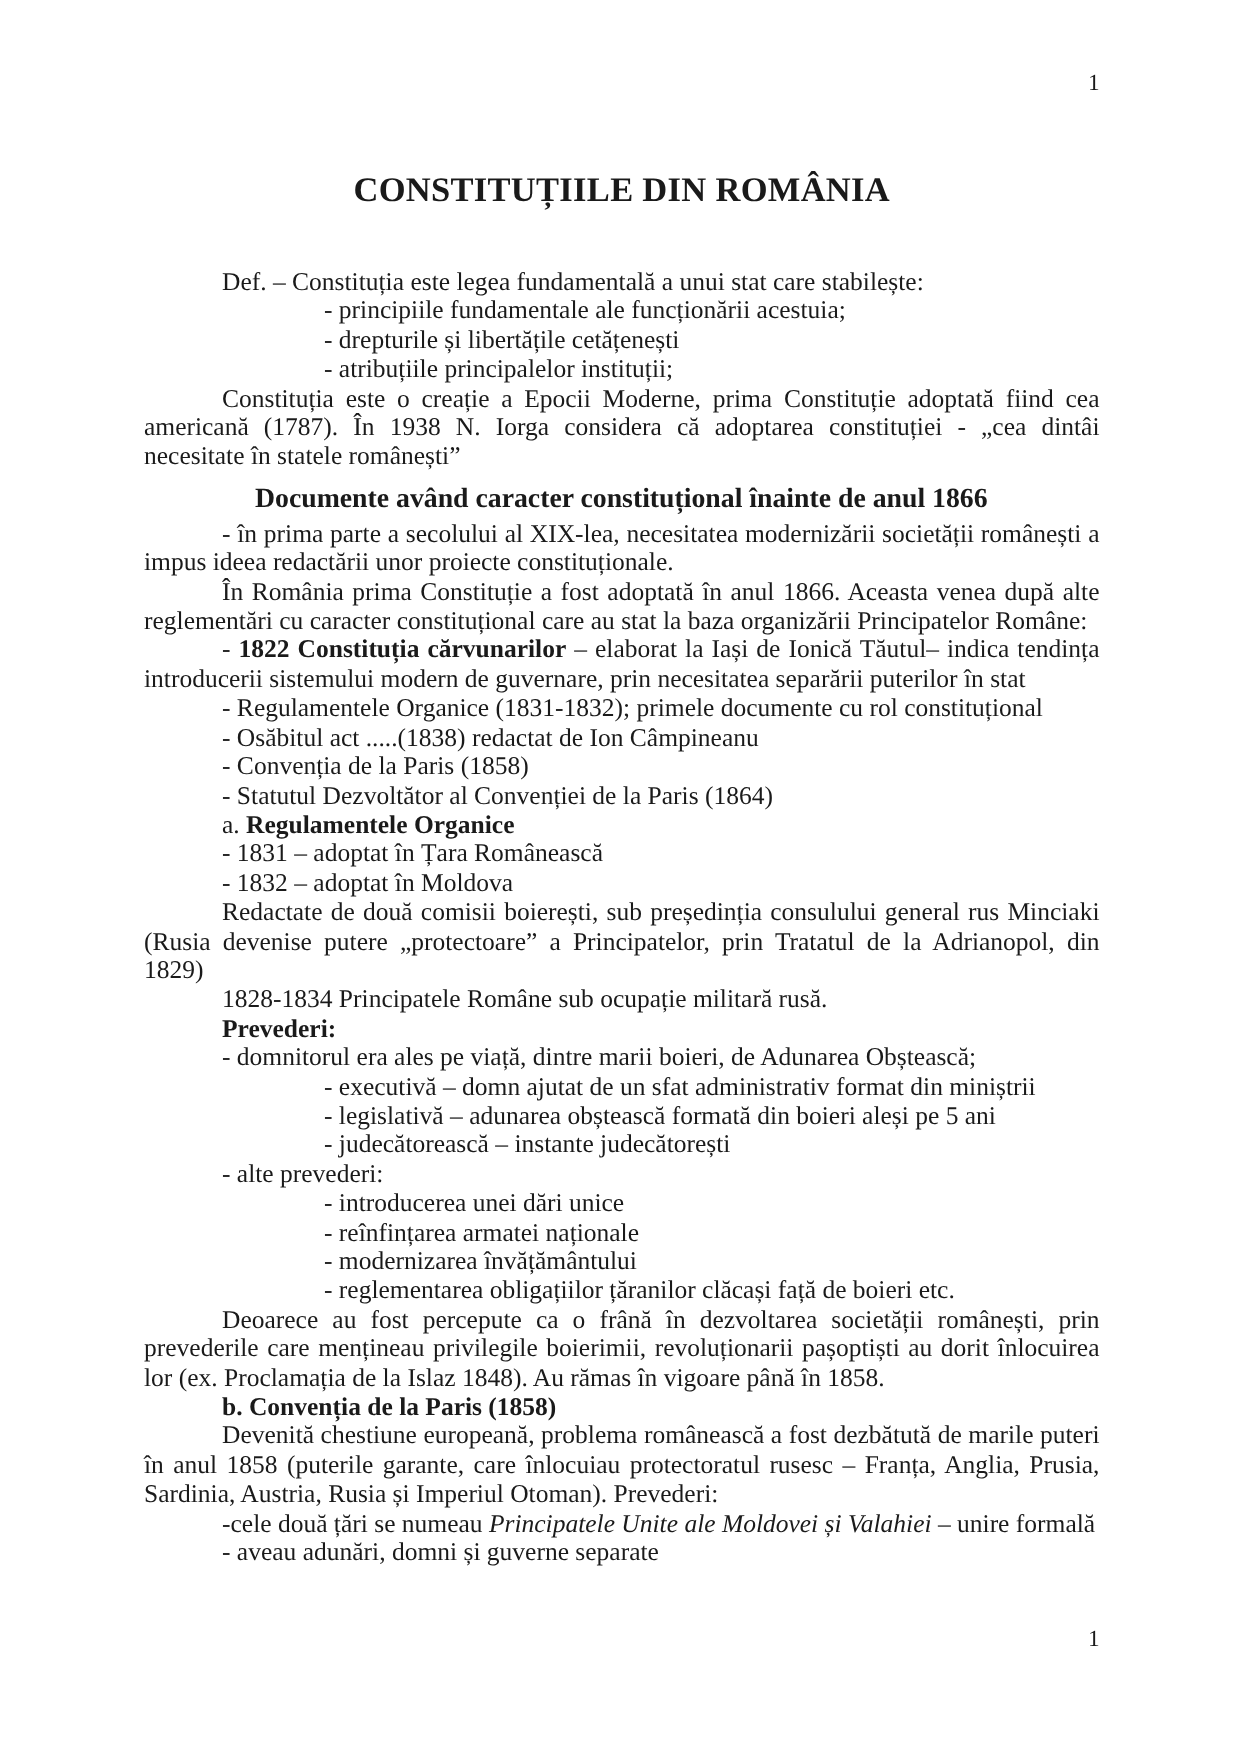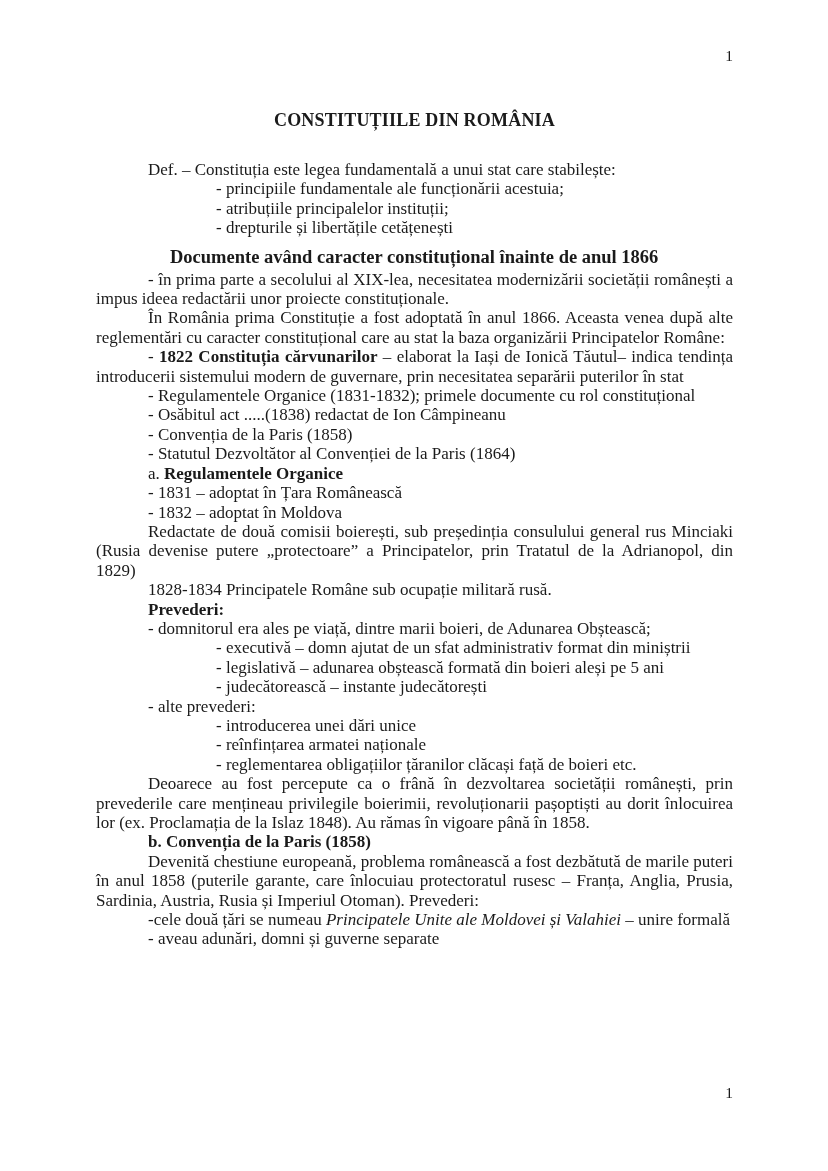--- a/index.html
+++ b/index.html
@@ -38,29 +38,29 @@
     text-align: right;
     font-size: 15.5px;
     line-height: 1;
   }
   .doc-title {
     position: absolute;
     top: 99px;
     left: 96px;
     width: 637px;
     text-align: center;
-    font-size: 18px;
+    font-size: 23px;
     font-weight: bold;
     letter-spacing: 0.2px;
     line-height: 1.1;
   }
   .content {
     position: absolute;
     left: 96px;
-    top: 160px;
+    top: 178px;
     width: 637px;
     font-size: 17px;
     line-height: 19.4px;
   }
   p {
     margin: 0;
     padding: 0;
   }
   .just {
     text-align: justify;
@@ -95,22 +95,23 @@
 <div class="page">
 
   <div class="header-num">1</div>
 
   <h1 class="doc-title">CONSTITUȚIILE DIN ROMÂNIA</h1>
 
   <div class="content">
 
     <p class="ind-first">Def. – Constituția este legea fundamentală a unui stat care stabilește:</p>
     <p class="ind-deep">- principiile fundamentale ale funcționării acestuia;</p>
+    <p class="ind-deep">- drepturile și libertățile cetățenești</p>
     <p class="ind-deep">- atribuțiile principalelor instituții;</p>
-    <p class="ind-deep">- drepturile și libertățile cetățenești</p>
+    <p class="just ind-first">Constituția este o creație a Epocii Moderne, prima Constituție adoptată fiind cea americană (1787). În 1938 N. Iorga considera că adoptarea constituției - „cea dintâi necesitate în statele românești”</p>
 
     <h2 class="sec-head">Documente având caracter constituțional înainte de anul 1866</h2>
 
     <p class="just ind-first">- în prima parte a secolului al XIX-lea, necesitatea modernizării societății românești a impus ideea redactării unor proiecte constituționale.</p>
     <p class="just ind-first">În România prima Constituție a fost adoptată în anul 1866. Aceasta venea după alte reglementări cu caracter constituțional care au stat la baza organizării Principatelor Române:</p>
 
     <p class="just ind-first"><span>- </span><span class="b">1822 Constituția cărvunarilor</span><span> – elaborat la Iași de Ionică Tăutul– indica tendința introducerii sistemului modern de guvernare, prin necesitatea separării puterilor în stat</span></p>
 
     <p class="ind-1">- Regulamentele Organice (1831-1832); primele documente cu rol constituțional</p>
     <p class="ind-1">- Osăbitul act .....(1838) redactat de Ion Câmpineanu</p>
@@ -128,20 +129,21 @@
     <p class="ind-1 b">Prevederi:</p>
     <p class="ind-1">- domnitorul era ales pe viață, dintre marii boieri, de Adunarea Obștească;</p>
 
     <p class="ind-deep-b">- executivă – domn ajutat de un sfat administrativ format din miniștrii</p>
     <p class="ind-deep-b">- legislativă – adunarea obștească formată din boieri aleși pe 5 ani</p>
     <p class="ind-deep-b">- judecătorească – instante judecătorești</p>
 
     <p class="ind-1">- alte prevederi:</p>
     <p class="ind-deep-b">- introducerea unei dări unice</p>
     <p class="ind-deep-b">- reînfințarea armatei naționale</p>
+    <p class="ind-deep-b">- modernizarea învățământului</p>
     <p class="ind-deep-b">- reglementarea obligațiilor țăranilor clăcași față de boieri etc.</p>
 
     <p class="just ind-first">Deoarece au fost percepute ca o frână în dezvoltarea societății românești, prin prevederile care mențineau privilegile boierimii, revoluționarii pașoptiști au dorit înlocuirea lor (ex. Proclamația de la Islaz 1848). Au rămas în vigoare până în 1858.</p>
 
     <p class="ind-1"><span class="b">b. </span><span class="b">Convenția de la Paris (1858)</span></p>
 
     <p class="just ind-first">Devenită chestiune europeană, problema românească a fost dezbătută de marile puteri în anul 1858 (puterile garante, care înlocuiau protectoratul rusesc – Franța, Anglia, Prusia, Sardinia, Austria, Rusia și Imperiul Otoman). Prevederi:</p>
 
     <p class="ind-1"><span>-cele două țări se numeau </span><span class="i">Principatele Unite ale Moldovei și Valahiei</span><span> – unire formală</span></p>
 

